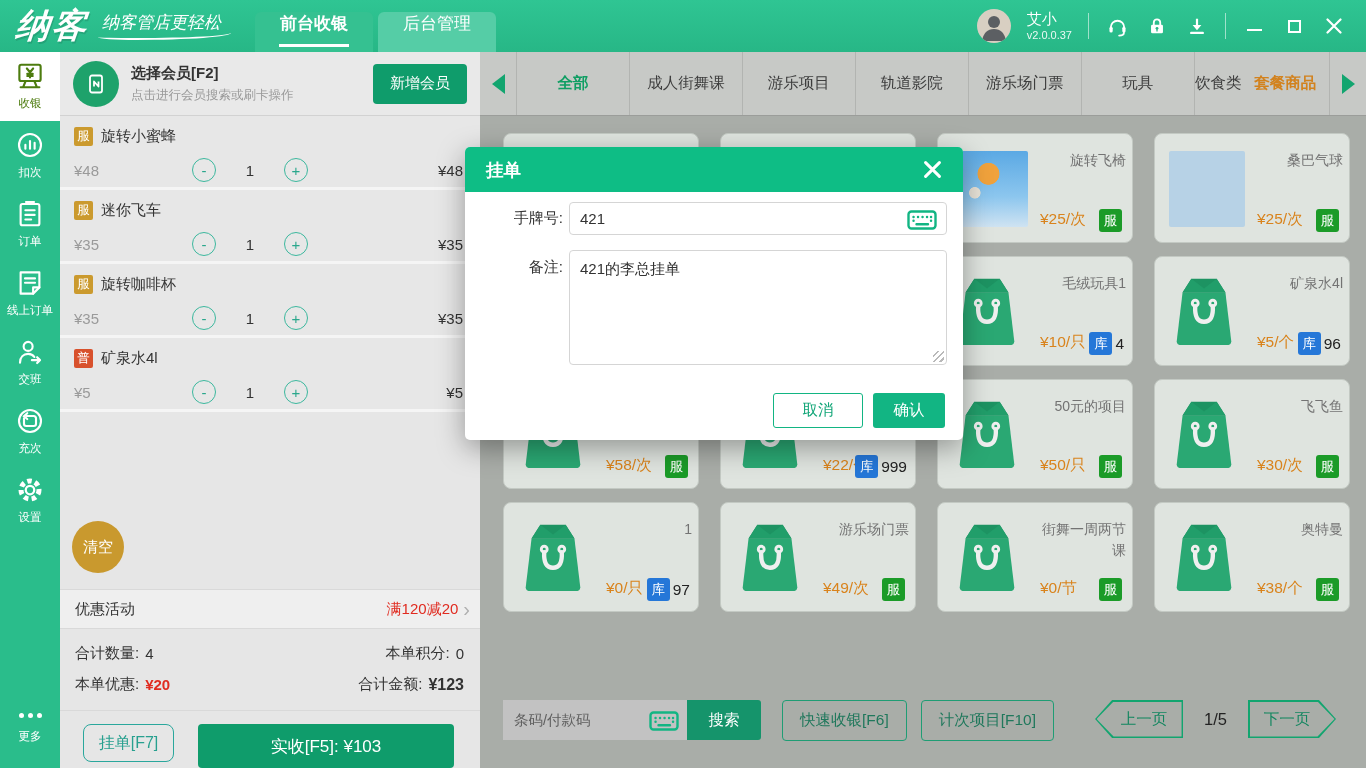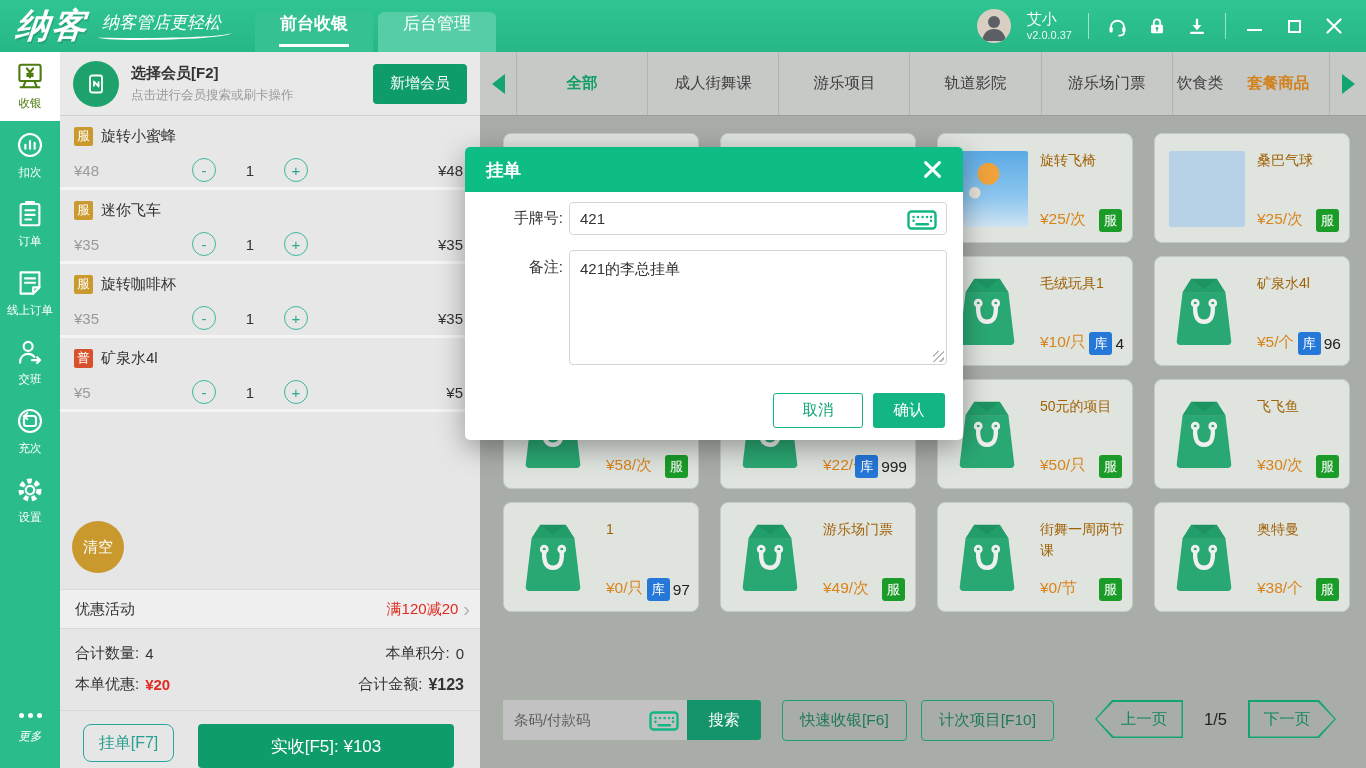--- a/index.html
+++ b/index.html
@@ -32,21 +32,21 @@
   .win-max { width:13px; height:13px; border:2px solid #fff; }
 
   
   .sidebar { position:absolute; left:0; top:52px; width:60px; height:716px; background:#2abd8b;
     display:flex; flex-direction:column; align-items:stretch; z-index:20; }
   .sb-item { height:69px; display:flex; flex-direction:column; align-items:center; justify-content:center;
     gap:4px; color:#fff; cursor:pointer; flex:none; }
   .sb-item.active { background:#fff; color:#4d7c0f; }
   .sb-label { font-size:12px; white-space:nowrap; transform:scale(.96); }
   .sb-item svg { width:30px; height:30px; }
-  .sb-more { margin-top:auto; margin-bottom:8px;font-style:italic; }
+  .sb-more { margin-top:auto; margin-bottom:8px; }
   .dots { display:flex; gap:4px; height:18px; align-items:center; }
   .dots i { width:5px; height:5px; border-radius:50%; background:#fff; }
 
   
   .left-panel { position:absolute; left:60px; top:52px; width:420px; height:716px; background:#e6e6e6;
     display:flex; flex-direction:column; z-index:10; }
   .member-head { height:64px; flex:none; background:#e9e9e9; border-bottom:1px solid #d2d2d2;
     display:flex; align-items:center; gap:12px; padding:0 13px; }
   .member-icon { width:46px; height:46px; border-radius:50%; background:#1ea26b; display:flex;
     align-items:center; justify-content:center; flex:none; cursor:pointer; }
@@ -116,22 +116,22 @@
     radial-gradient(circle at 30% 55%, #e8e3d8 0 8%, rgba(0,0,0,0) 9%),
     linear-gradient(180deg,#5ba9e4 0%,#8cc6ee 60%,#cfe3f2 100%); }
   .p-balloon { background:radial-gradient(circle at 28% 30%, #d93a36 0 11%, rgba(0,0,0,0) 12%),
     radial-gradient(circle at 52% 22%, #2f76c4 0 11%, rgba(0,0,0,0) 12%),
     radial-gradient(circle at 75% 32%, #e8c12c 0 11%, rgba(0,0,0,0) 12%),
     radial-gradient(circle at 40% 52%, #3ca54b 0 10%, rgba(0,0,0,0) 11%),
     radial-gradient(circle at 65% 55%, #c44ba0 0 10%, rgba(0,0,0,0) 11%),
     linear-gradient(180deg,#aacdе8 0%,#bcd6ea 60%,#9db7a2 100%);
     background-color:#b7d2e6; }
   .pc-bag { position:absolute; left:16px; top:16px; width:66px; height:76px; }
-  .pc-name { position:absolute; left:102px; top:16px; right:6px; font-size:14px; color:#a16207;
-    line-height:1.5; max-height:44px; overflow:hidden; }
+  .pc-name { position:absolute; left:102px; top:16px; right:6px; font-size:14px; color:#737373;
+    line-height:1.5; max-height:44px; overflow:hidden;text-align:right; }
   .pc-price { position:absolute; left:102px; bottom:12px; font-size:15.5px; color:#d9831c; }
   .pc-badge { position:absolute; right:10px; bottom:10px; width:23px; height:23px; border-radius:3px;
     background:#1b9b28; color:#fff; font-size:13.5px; display:flex; align-items:center; justify-content:center; }
   .pc-stock { position:absolute; right:8px; bottom:10px; display:flex; align-items:center; gap:3px; }
   .pc-stock-tag { width:23px; height:23px; border-radius:3px; background:#2577d8; color:#fff; font-size:13.5px;
     display:flex; align-items:center; justify-content:center; }
   .pc-stock-num { font-size:15.5px; color:#222; }
 
   
   .bottom-bar { position:absolute; left:0; right:16px; bottom:0; height:68px; display:flex; align-items:flex-start;
@@ -451,20 +451,21 @@
     <div class="cat-bar">
       <div class="cat-arrow">
           <div class="tri-left"></div>
         </div>
       <div class="cat-tabs">
         <div class="cat-tab active">全部</div>
         <div class="cat-tab">成人街舞课</div>
         <div class="cat-tab">游乐项目</div>
         <div class="cat-tab">轨道影院</div>
         <div class="cat-tab">游乐场门票</div>
+        <div class="cat-tab">玩具</div>
         <div class="cat-tab food">饮食类</div>
         <div class="cat-tab combo">套餐商品</div>
       </div>
       <div class="cat-arrow">
           <div class="tri-right"></div>
         </div>
     </div>
 
     <div class="grid">
 

